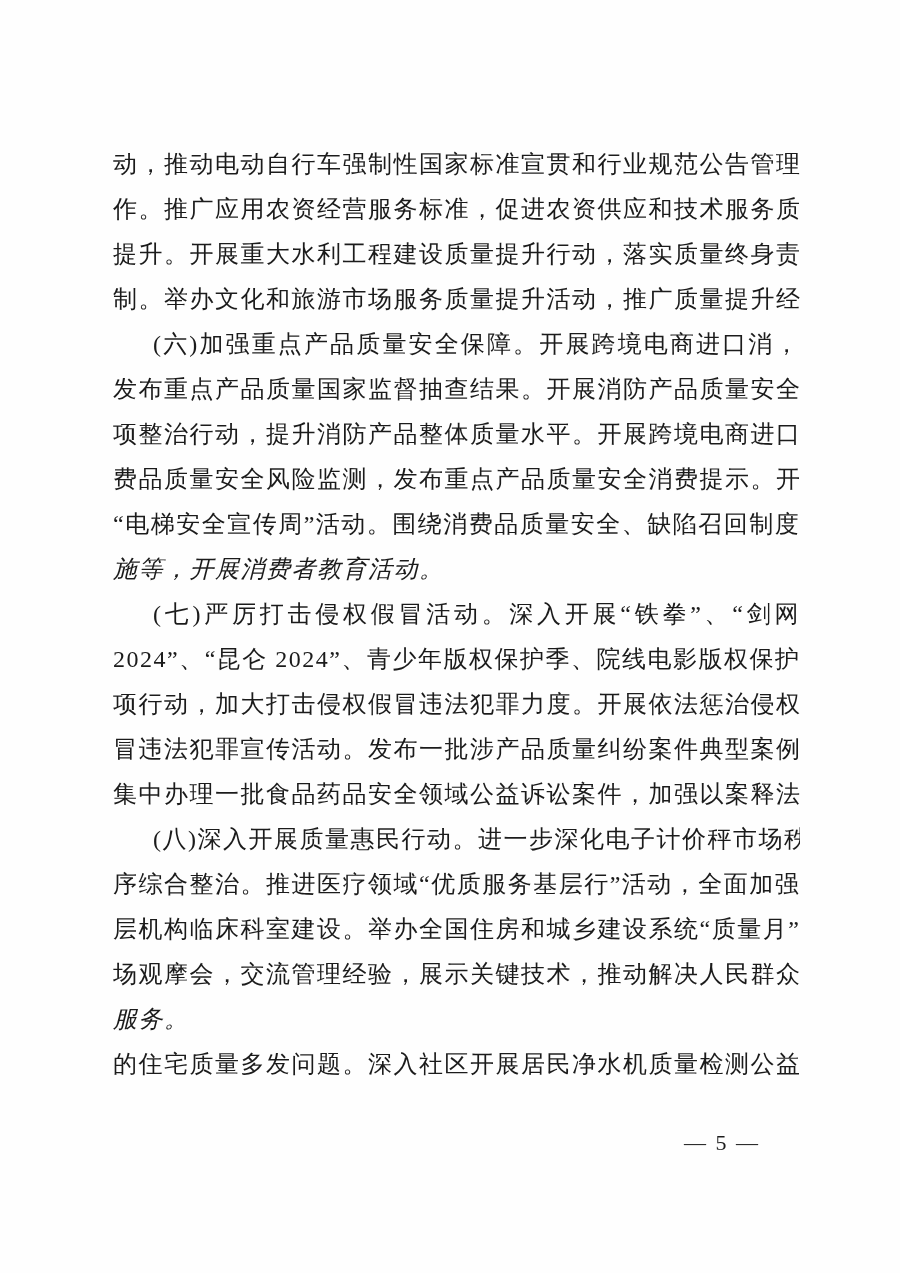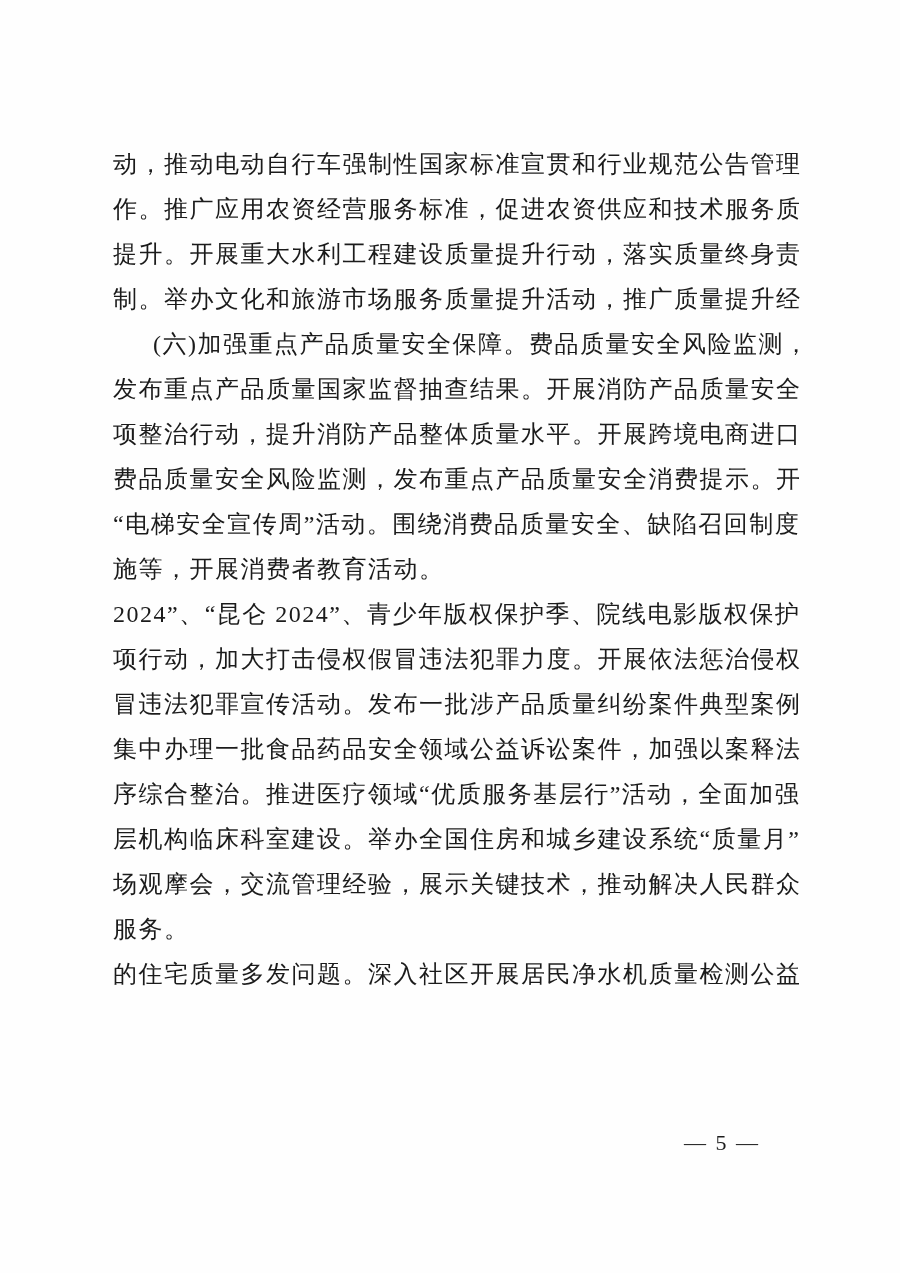--- a/index.html
+++ b/index.html
@@ -41,20 +41,21 @@
     white-space: nowrap;
   }
   
   .line.indent {
     padding-left: 40px;
   }
   
   .line.end {
     text-align: left;
     text-align-last: left;
+    font-style: italic;
   }
   .pagenum {
     position: absolute;
     top: 1130px;
     right: 140px;
     height: 26px;
     line-height: 26px;
     font-size: 22px;
     letter-spacing: 2px;
     color: #1b1b1b;
@@ -68,36 +69,38 @@
   <div class="content">
 
     <div class="para">
       <div class="line">动，推动电动自行车强制性国家标准宣贯和行业规范公告管理工</div>
       <div class="line">作。推广应用农资经营服务标准，促进农资供应和技术服务质量</div>
       <div class="line">提升。开展重大水利工程建设质量提升行动，落实质量终身责任</div>
       <div class="line">制。举办文化和旅游市场服务质量提升活动，推广质量提升经验。</div>
     </div>
 
     <div class="para">
-      <div class="line indent">(六)加强重点产品质量安全保障。费品质量安全风险监测，</div>
+      <div class="line indent">(六)加强重点产品质量安全保障。开展跨境电商进口消，</div>
       <div class="line">发布重点产品质量国家监督抽查结果。开展消防产品质量安全专</div>
       <div class="line">项整治行动，提升消防产品整体质量水平。开展跨境电商进口消</div>
       <div class="line">费品质量安全风险监测，发布重点产品质量安全消费提示。开展</div>
       <div class="line">“电梯安全宣传周”活动。围绕消费品质量安全、缺陷召回制度实</div>
       <div class="line end">施等，开展消费者教育活动。</div>
     </div>
 
     <div class="para">
+      <div class="line indent">(七)严厉打击侵权假冒活动。深入开展“铁拳”、“剑网</div>
       <div class="line">2024”、“昆仑 2024”、青少年版权保护季、院线电影版权保护等专</div>
       <div class="line">项行动，加大打击侵权假冒违法犯罪力度。开展依法惩治侵权假</div>
       <div class="line">冒违法犯罪宣传活动。发布一批涉产品质量纠纷案件典型案例，</div>
       <div class="line">集中办理一批食品药品安全领域公益诉讼案件，加强以案释法，有</div>
     </div>
 
     <div class="para">
+      <div class="line indent">(八)深入开展质量惠民行动。进一步深化电子计价秤市场秩</div>
       <div class="line">序综合整治。推进医疗领域“优质服务基层行”活动，全面加强基</div>
       <div class="line">层机构临床科室建设。举办全国住房和城乡建设系统“质量月”现</div>
       <div class="line">场观摩会，交流管理经验，展示关键技术，推动解决人民群众关心</div>
       <div class="line end">服务。</div>
       <div class="line">的住宅质量多发问题。深入社区开展居民净水机质量检测公益</div>
     </div>
 
   </div>
 
   <div class="pagenum">— 5 —</div>

